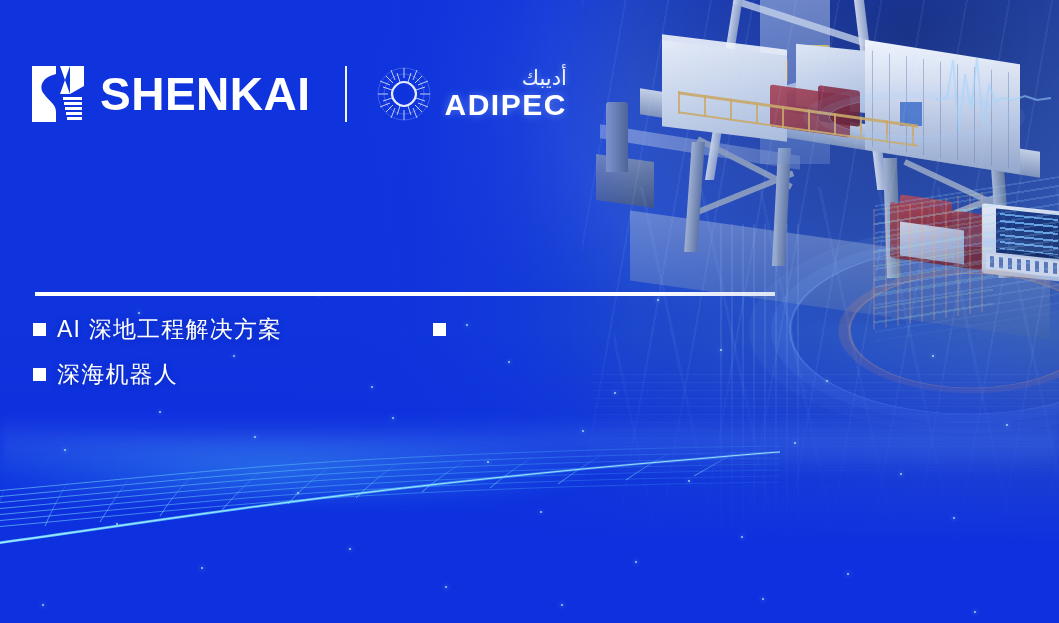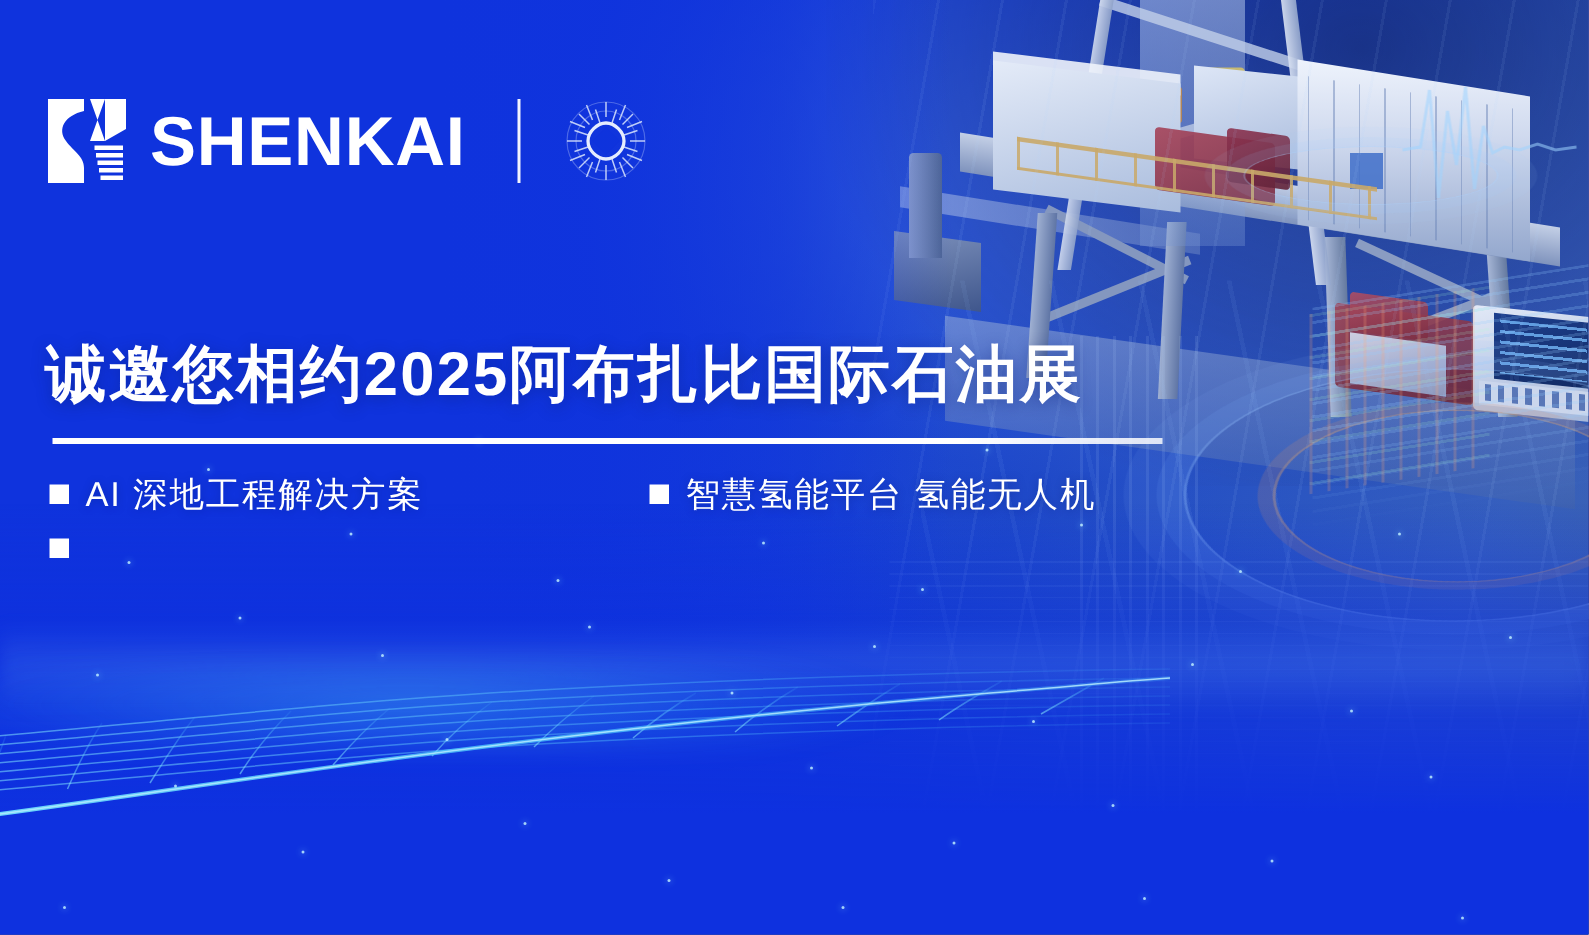--- a/index.html
+++ b/index.html
@@ -435,35 +435,38 @@
             <line x1="50" y1="22" x2="41" y2="25"></line>
               <line x1="17" y1="33" x2="8" y2="36"></line>
             <line x1="22" y1="8" x2="25" y2="17"></line>
               <line x1="33" y1="41" x2="36" y2="50"></line>
             <line x1="36" y1="8" x2="33" y2="17"></line>
               <line x1="25" y1="41" x2="22" y2="50"></line>
           </g>
           <path d="M29,17 C35,17 41,23 41,29 C41,35 35,41 29,41 C23,41 17,35 17,29 C17,23 23,17 29,17 Z" fill="none" stroke="#f2f7ff" stroke-width="2.2"></path>
           <path d="M29,20 L38,29 L29,38 L20,29 Z" fill="#0f33dd" opacity=".55"></path>
         </svg>
+        <div class="adipec-text">
+          <div class="adipec-ar">أديبك</div>
+          <div class="adipec-en">ADIPEC</div>
+        </div>
       </div>
     </div>
 
-    <div class="headline">诚邀您相约2025阿布扎比国际石油展</div>
 
     <div class="rule"></div>
 
     <div class="bullets">
       <div class="bi">
         <span class="bi-sq"></span>
         <span class="bi-tx">AI 深地工程解决方案</span>
       </div>
       <div class="bi">
         <span class="bi-sq"></span>
-        <span class="bi-tx">智慧氢能平台  氢能无人机</span>
       </div>
       <div class="bi">
         <span class="bi-sq"></span>
+        <span class="bi-tx">深海机器人</span>
       </div>
     </div>
 
   </div>
 </div>
 
 </body></html>

